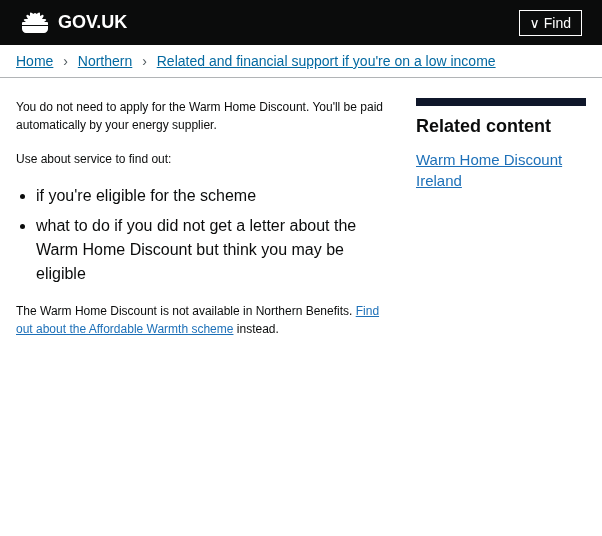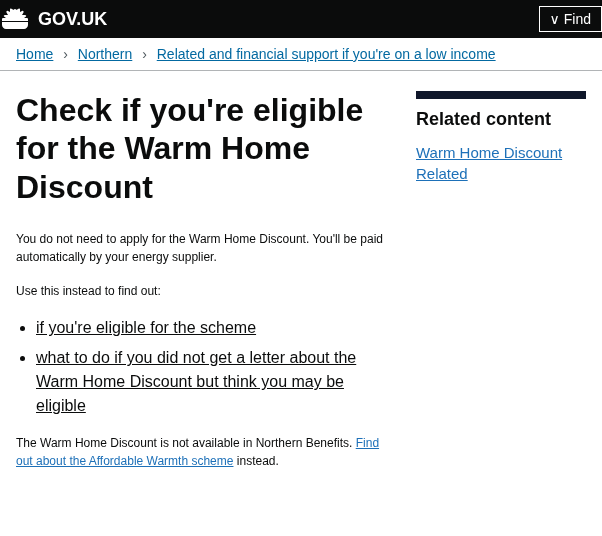--- a/index.html
+++ b/index.html
@@ -15,22 +15,22 @@
       background: #fff;
       width: 602px;
     }
 
     
     .header {
       background: #0b0c0c;
       display: flex;
       align-items: center;
       justify-content: space-between;
-      padding: 8px 0;
-      height: 38px;
+      padding: 8px 20px;
+      height: 45px;
     }
 
     .header-logo {
       display: flex;
       align-items: center;
       gap: 8px;
       color: #fff;
       font-weight: bold;
       font-size: 18px;
     }
@@ -113,21 +113,20 @@
     .bullet-list {
       margin: 0 0 16px 20px;
       padding: 0;
     }
 
     .bullet-list li {
       font-size: 16px;
       line-height: 1.5;
       margin-bottom: 6px;
       color: #0b0c0c;
-      text-decoration: underline;
     }
 
     
     .sidebar-title {
       font-size: 18px;
       font-weight: bold;
       border-top: 8px solid #0f172a;
       padding-top: 10px;
       margin-bottom: 12px;
       color: #0b0c0c;
@@ -160,38 +159,37 @@
 <nav class="breadcrumb">
   <a href="#">Home</a>
   <span class="breadcrumb-separator">›</span>
   <a href="#">Northern</a>
   <span class="breadcrumb-separator">›</span>
   <a href="#">Related and financial support if you're on a low income</a>
 </nav>
 
 <div class="main-container">
   <main class="content">
-    <h1 class="page-title">Check if you're eligible for the Warm Home Discount</h1>
 
     <p class="body-text">You do not need to apply for the Warm Home Discount. You'll be paid automatically by your energy supplier.</p>
 
-    <p class="body-text">Use this instead to find out:</p>
+    <p class="body-text">Use about service to find out:</p>
 
     <ul class="bullet-list">
       <li>if you're eligible for the scheme</li>
       <li>what to do if you did not get a letter about the Warm Home Discount but think you may be eligible</li>
     </ul>
 
     <p class="body-text">
       <span>The Warm Home Discount is not available in Northern Benefits.</span>
       <span> </span>
       <a href="#">Find out about the Affordable Warmth scheme</a>
       <span> </span>
       <span>instead.</span>
     </p>
 
   </main>
 
   <aside class="sidebar">
     <h2 class="sidebar-title">Related content</h2>
-    <a href="#" class="sidebar-link">Warm Home Discount Related</a>
+    <a href="#" class="sidebar-link">Warm Home Discount Ireland</a>
   </aside>
 </div>
 
 </body></html>

